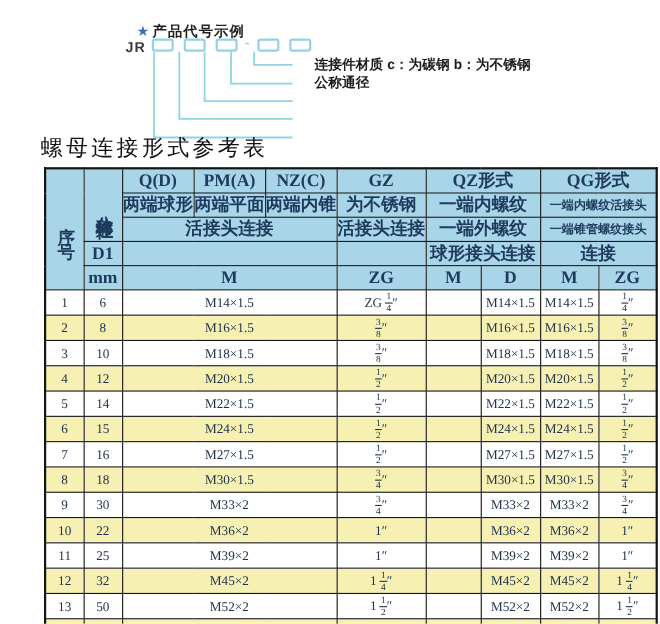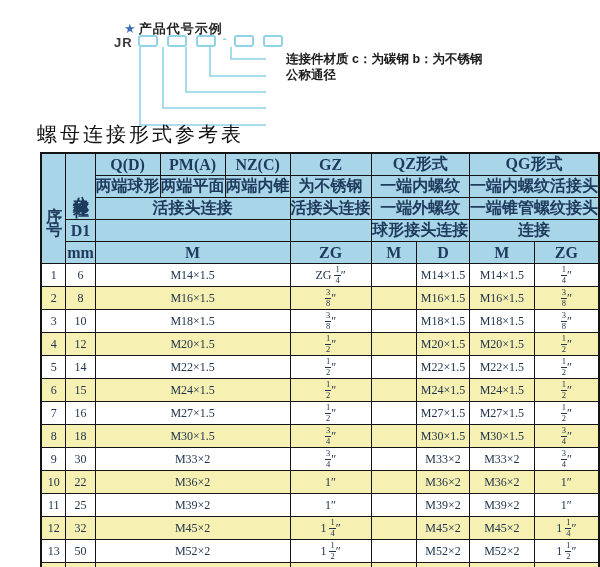--- a/index.html
+++ b/index.html
@@ -46,21 +46,21 @@
     border:2px solid #141414;
   }
   table.ref th, table.ref td {
     border:1px solid #141414; padding:0; text-align:center; vertical-align:middle;
     overflow:hidden; white-space:nowrap;
   }
   table.ref thead th {
     background:#a9d5e9; color:#1e3a5c; font-weight:bold;
     font-family:"Liberation Serif", serif; font-size:16px; height:21px;
   }
-  table.ref thead th.small { font-size:16px; }
+  table.ref thead th.small { font-size:11px; }
   table.ref tbody td {
     background:#ffffff; color:#21344e;
     font-family:"Liberation Serif", serif; font-size:12px; height:22px;
   }
   table.ref tbody tr.alt td { background:#f6f0b2; }
   .vert {
     writing-mode:vertical-lr; text-orientation:upright;
   }
   .vert-loose { letter-spacing:16px; }
   .vert-tight { letter-spacing:2px; }

